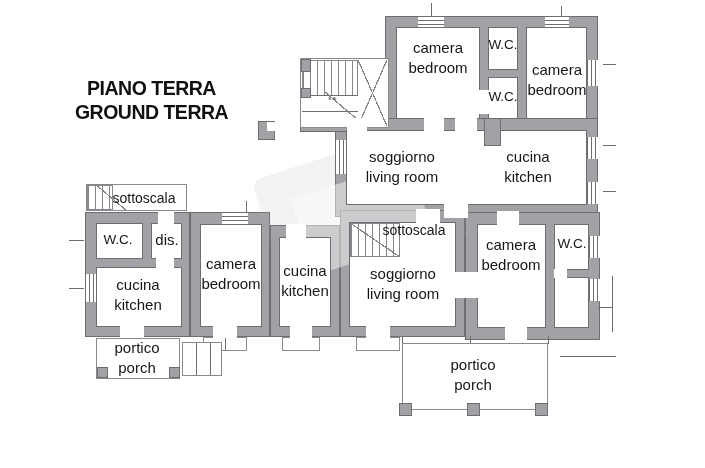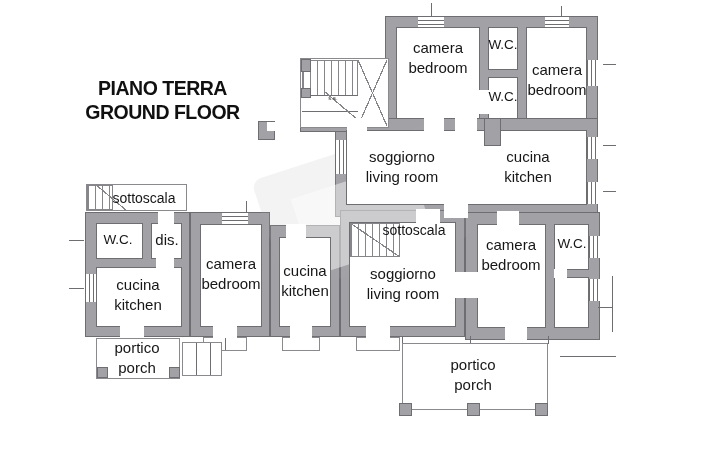--- a/index.html
+++ b/index.html
@@ -136,23 +136,23 @@
   <div class="line" style="left:598px;top:307px;width:15px;height:1px;"></div>
   <div class="line" style="left:560px;top:356px;width:56px;height:1px;"></div>
   <div class="line" style="left:69px;top:240px;width:15px;height:1px;"></div>
   <div class="line" style="left:69px;top:288px;width:15px;height:1px;"></div>
   <div class="line" style="left:246px;top:201px;width:1px;height:24px;"></div>
   <div class="line" style="left:297px;top:331px;width:1px;height:18px;"></div>
   <div class="line" style="left:470px;top:336px;width:1px;height:8px;"></div>
   <div class="line" style="left:402px;top:336px;width:1px;height:8px;"></div>
   <div class="line" style="left:548px;top:336px;width:1px;height:8px;"></div>
 
-  <div class="subtitle" style="left:55px;top:76px;width:215px;">
+  <div class="subtitle" style="left:44px;top:76px;width:215px;">
     <div>PIANO TERRA</div>
-    <div>GROUND FLOOR</div>
+    <div>GROUND TERRA</div>
   </div>
 
   <div class="rlabel" style="left:438px;top:58px;">
     <div>camera</div>
     <div>bedroom</div>
   </div>
   <div class="rlabel sz13" style="left:503px;top:45px;">W.C.</div>
   <div class="rlabel sz13" style="left:503px;top:97px;">W.C.</div>
   <div class="rlabel" style="left:557px;top:80px;">
     <div>camera</div>

